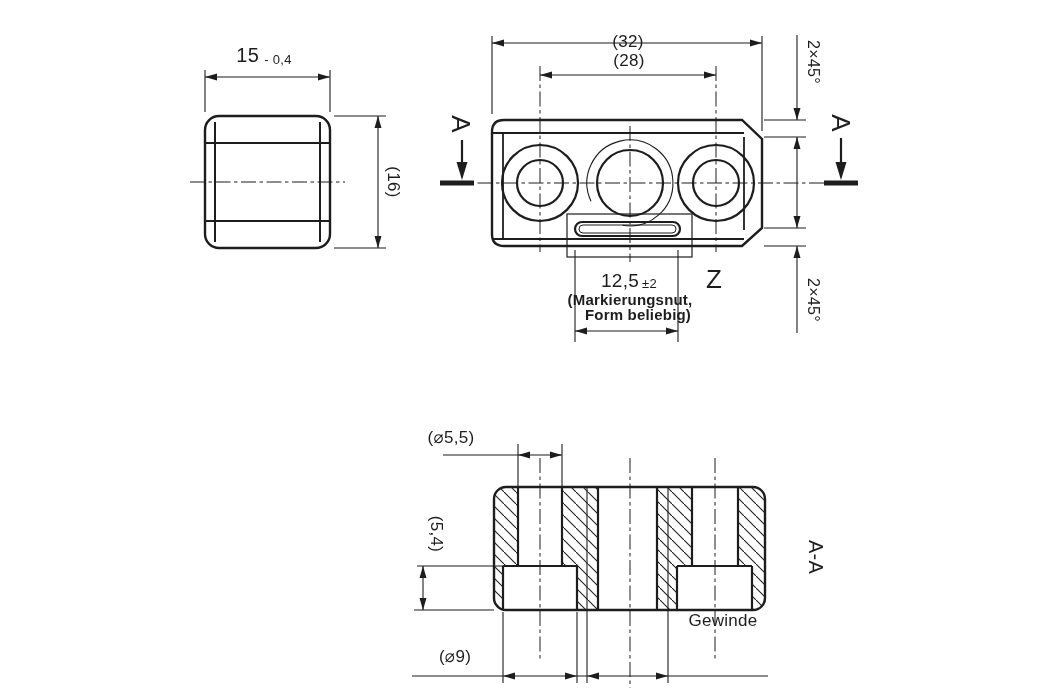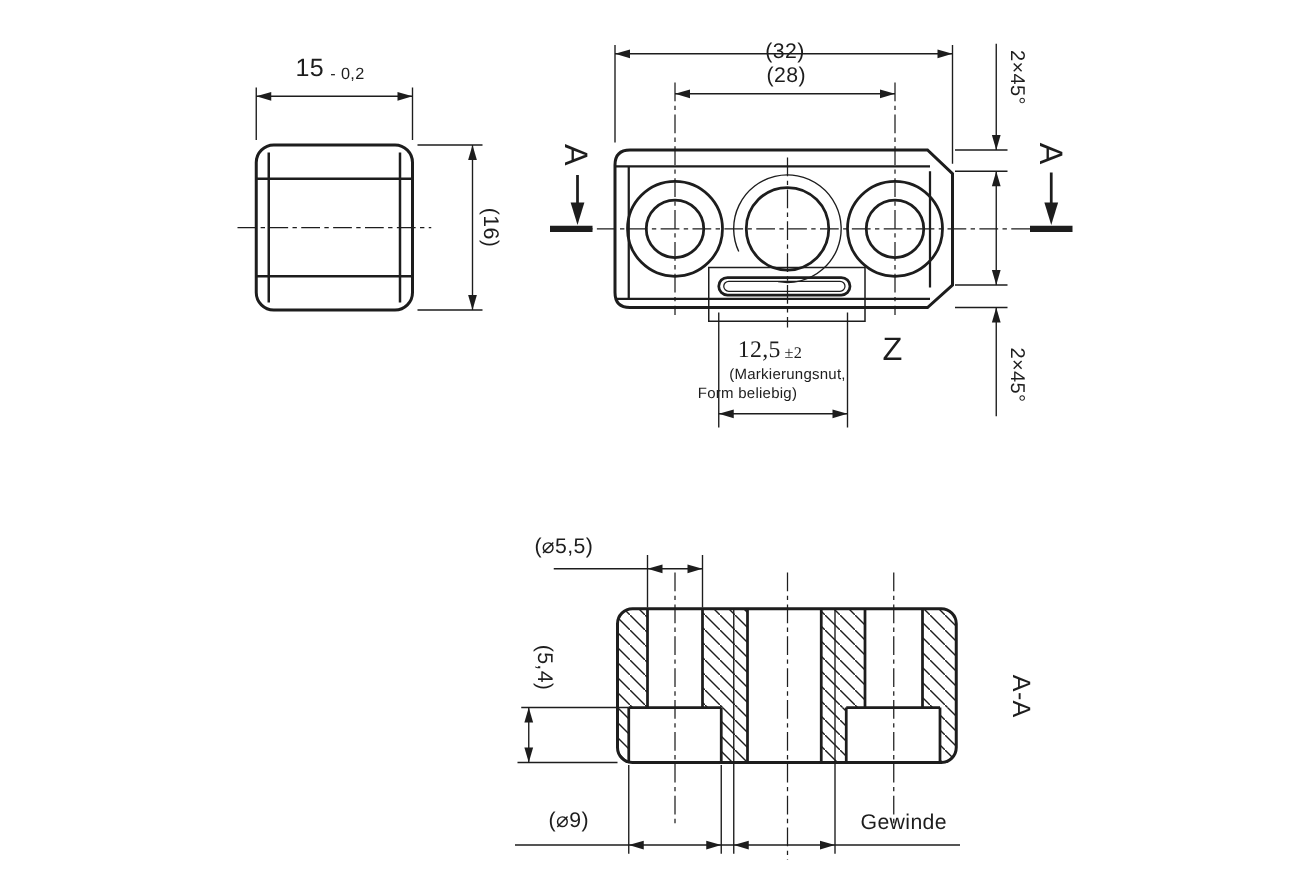--- a/index.html
+++ b/index.html
@@ -8,21 +8,21 @@
     font-family:"Liberation Sans","DejaVu Sans",sans-serif;color:#1d1d1d;
   }
   .canvas svg{position:absolute;left:0;top:0;}
   .lbl{
     position:absolute;transform:translate(-50%,-50%);
     font-size:17px;line-height:1;white-space:nowrap;color:#1d1d1d;
     letter-spacing:.3px;
   }
   .lbl.rot{transform:translate(-50%,-50%) rotate(90deg);}
   .lbl.big{font-size:26px;}
-  .lbl.small{font-size:12px;letter-spacing:.2px;}
+  .lbl.small{font-size:15px;letter-spacing:.2px;font-weight:bold;}
   .dimpair{display:inline-flex;align-items:baseline;}
   .dimpair .val{font-size:20px;}
   .dimpair .tol{font-size:13px;margin-left:5px;position:relative;top:2px;}
   .dimpair .tol2{font-size:13px;margin-left:3px;position:relative;top:1px;}
 </style>
 </head>
 <body>
 
 <div class="canvas">
 
@@ -183,41 +183,41 @@
       <polygon points="577,676 565,672.5 565,679.5"></polygon>
       <polygon points="587,676 599,672.5 599,679.5"></polygon>
       <polygon points="668,676 656,672.5 656,679.5"></polygon>
     </g>
   </g>
 </svg>
 
 <div class="lbl" style="left:264px;top:55px;">
   <span class="dimpair">
         <span class="val">15</span>
-        <span class="tol">- 0,2</span>
+        <span class="tol">- 0,4</span>
       </span>
 </div>
 <div class="lbl rot" style="left:393px;top:182px;">(16)</div>
 
 <div class="lbl" style="left:628px;top:25px;margin-top:16px;">(32)</div>
 <div class="lbl" style="left:629px;top:60px;">(28)</div>
 <div class="lbl rot" style="left:813px;top:62px;font-size:16px;">2×45°</div>
 <div class="lbl rot" style="left:813px;top:300px;font-size:16px;">2×45°</div>
 <div class="lbl rot big" style="left:461px;top:124px;">A</div>
 <div class="lbl rot big" style="left:841px;top:123px;">A</div>
 <div class="lbl big" style="left:714px;top:279px;">Z</div>
 
-<div class="lbl" style="left:616px;top:280px;font-family:Liberation Serif, serif;">
+<div class="lbl" style="left:629px;top:280px;">
   <span class="dimpair">
         <span class="val" style="font-size:19px;">12,5</span>
         <span class="tol2">±2</span>
       </span>
 </div>
 <div class="lbl small" style="left:630px;top:299px;">(Markierungsnut,</div>
-<div class="lbl small" style="left:598px;top:314px;">Form beliebig)</div>
+<div class="lbl small" style="left:638px;top:314px;">Form beliebig)</div>
 
 <div class="lbl" style="left:451px;top:437px;">(⌀5,5)</div>
 <div class="lbl rot" style="left:436px;top:534px;">(5,4)</div>
 <div class="lbl" style="left:455px;top:656px;">(⌀9)</div>
-<div class="lbl" style="left:723px;top:620px;margin-top:38px;">Gewinde</div>
+<div class="lbl" style="left:723px;top:620px;">Gewinde</div>
 <div class="lbl rot" style="left:816px;top:557px;font-size:20px;">A-A</div>
 
 </div>
 
 </body></html>

